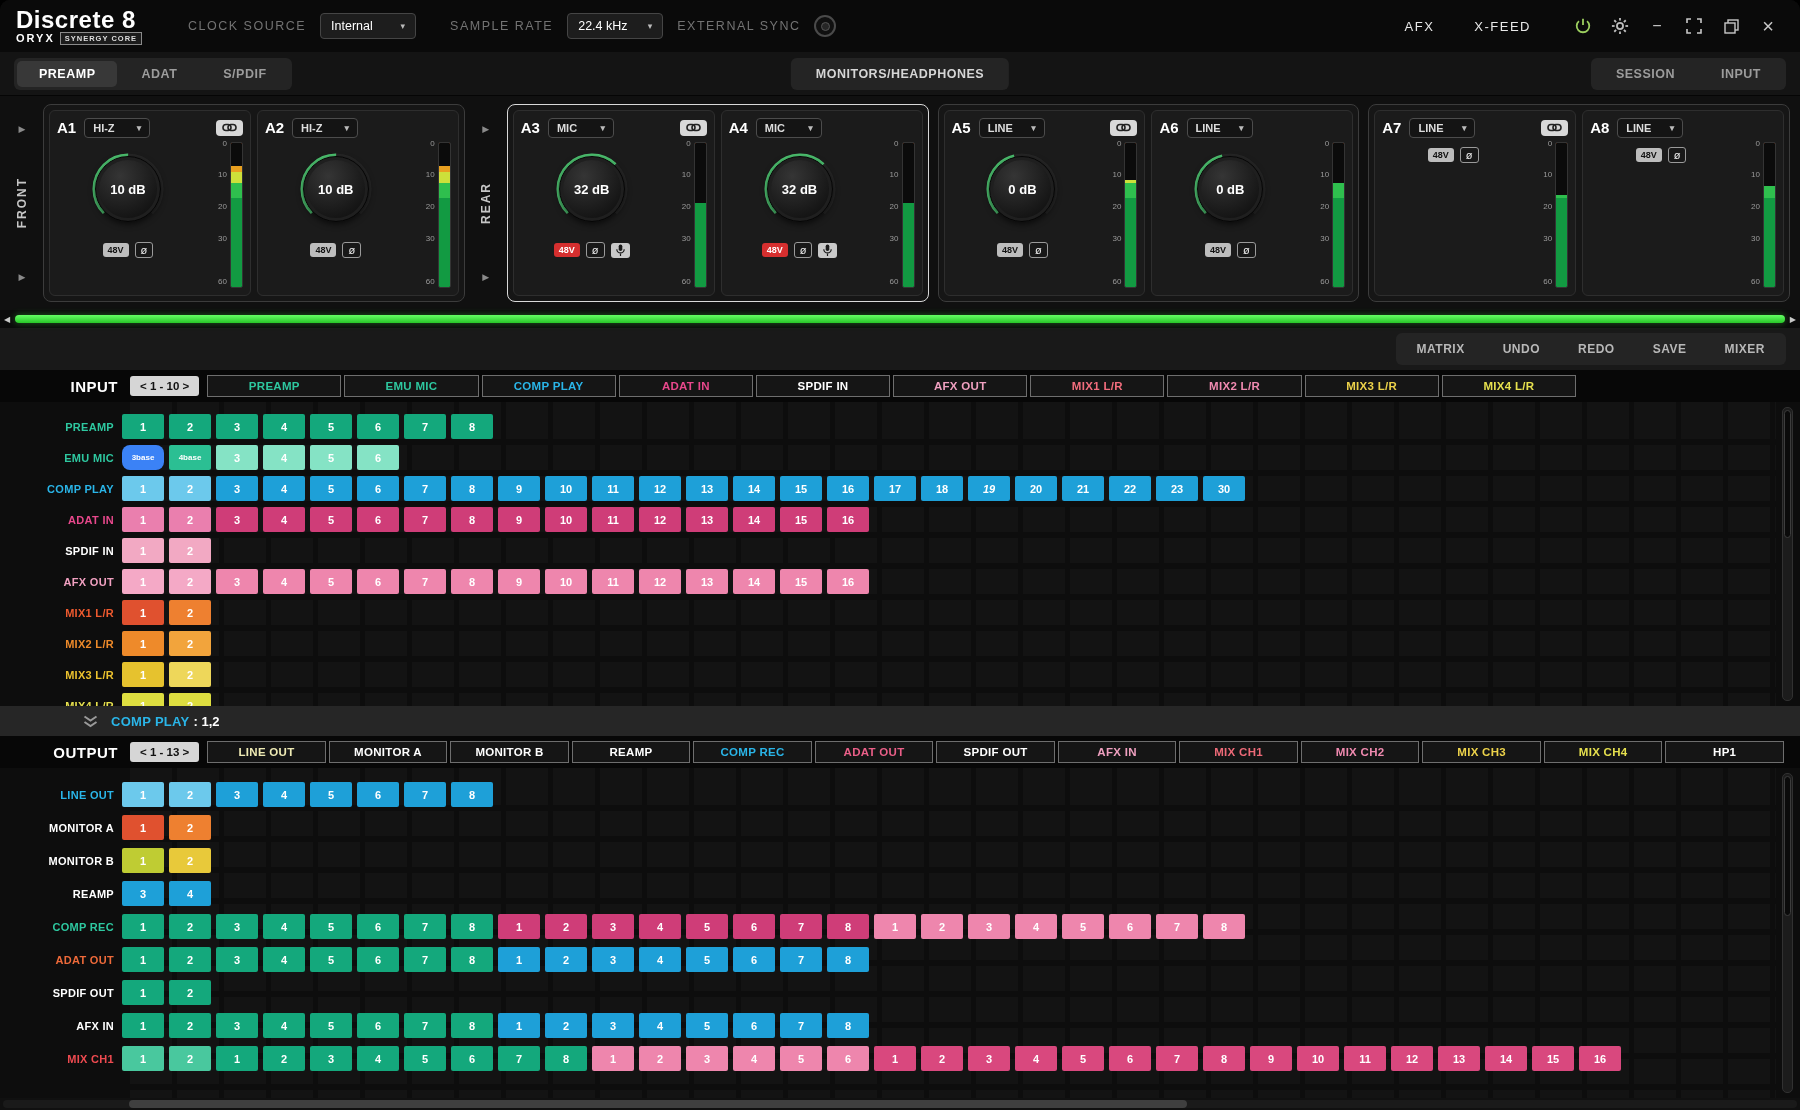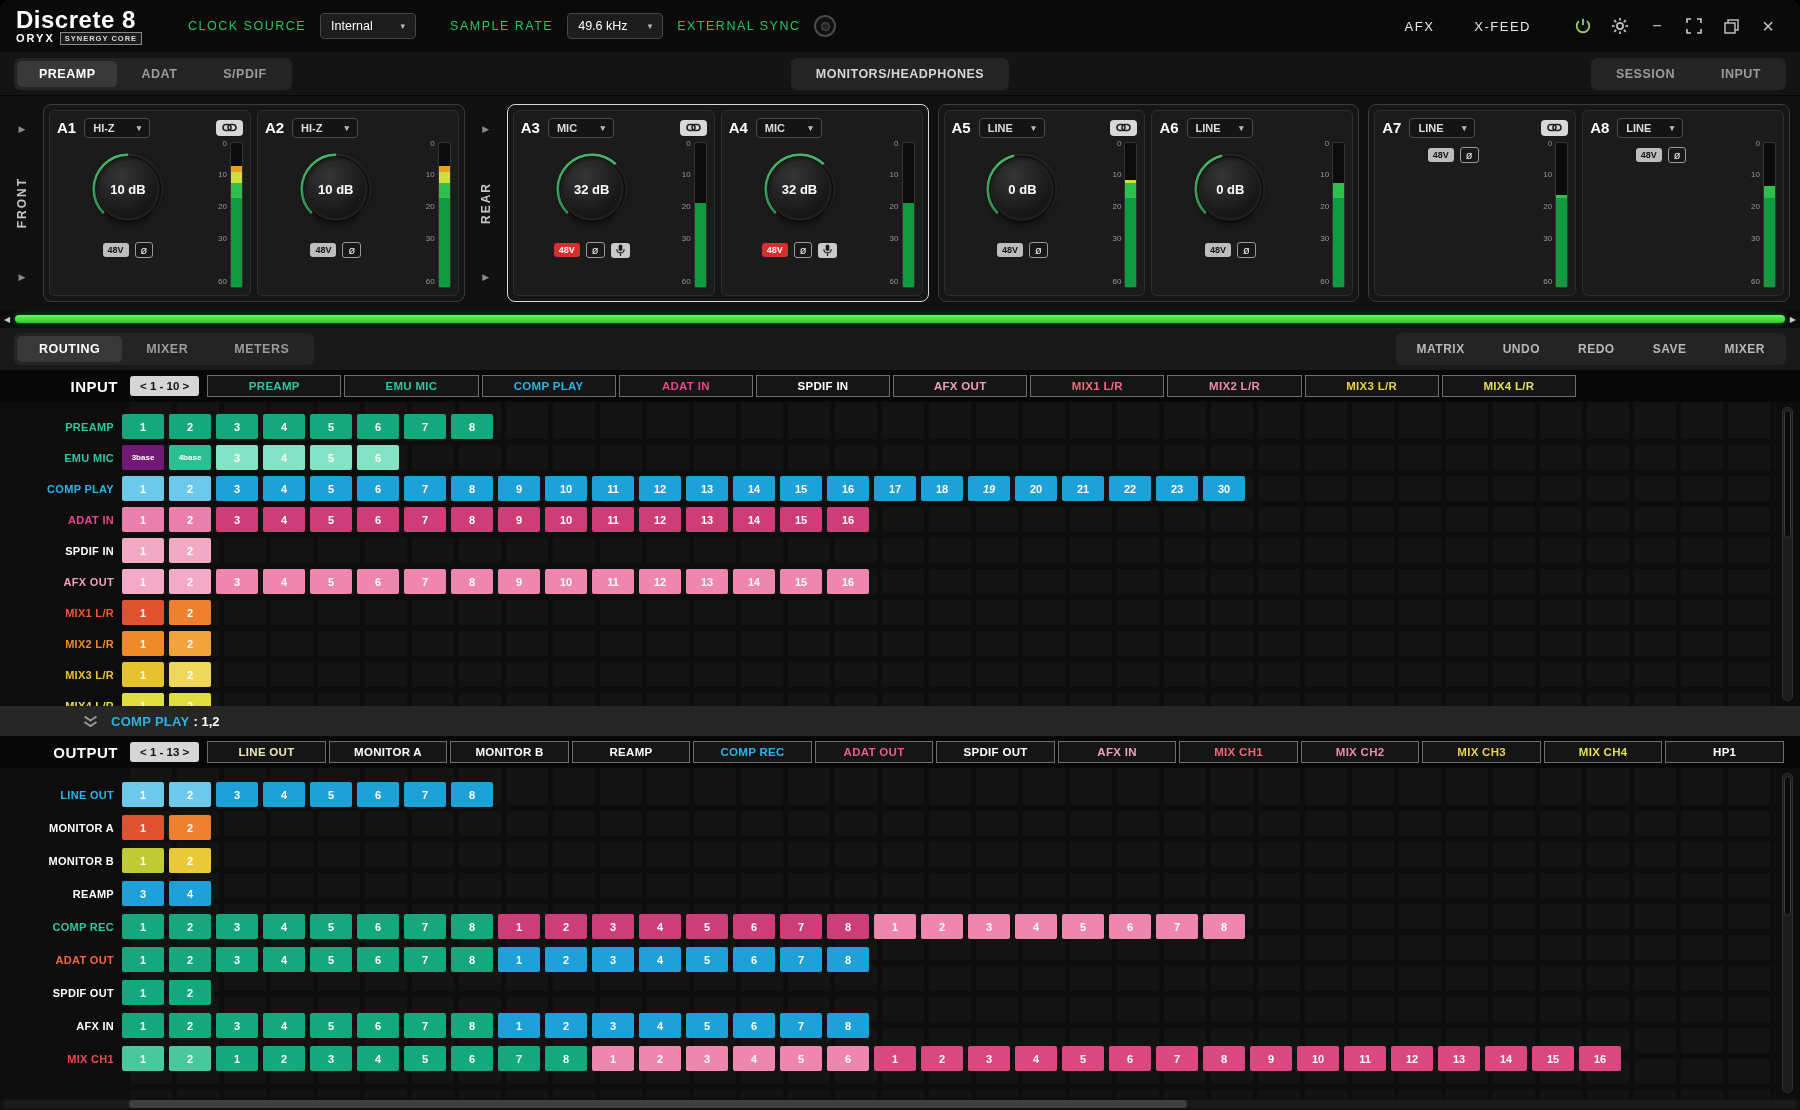--- a/index.html
+++ b/index.html
@@ -9,21 +9,21 @@
 
   
   .topbar{height:52px;background:#0a0a0a;display:flex;align-items:center;padding:0 16px;flex:0 0 auto}
   .brand{display:flex;flex-direction:column;justify-content:center}
   .brand-main{font-size:24px;font-weight:bold;color:#fff;letter-spacing:.5px;line-height:24px}
   .brand-sub{display:flex;align-items:center;gap:5px;margin-top:0}
   .oryx{font-size:11px;font-weight:bold;letter-spacing:2px;color:#fff}
   .badge{font-size:7.5px;color:#ddd;border:1px solid #8a8a8a;background:#1c1c1c;padding:1px 4px;letter-spacing:1px;font-weight:bold}
   .hgroup{display:flex;align-items:center;gap:14px}
   .g-clock{margin-left:46px}.g-rate{margin-left:34px}.g-sync{margin-left:14px}
-  .hlabel{font-size:12.5px;color:#22c55e;letter-spacing:1.5px}
+  .hlabel{font-size:12.5px;color:#737373;letter-spacing:1.5px}
   .hselect{background:#1d1d1d;border:1px solid #454545;border-radius:4px;color:#fff;font-size:12.5px;
            padding:5px 10px;display:flex;align-items:center;justify-content:space-between;min-width:96px;cursor:pointer}
   .car{font-size:9px;color:#bbb;margin-left:10px}
   .sync-led{width:22px;height:22px;border-radius:50%;border:2px solid #4a4a4a;background:#101010;display:flex;align-items:center;justify-content:center}
   .sync-dot{width:9px;height:9px;border-radius:50%;background:#262626;border:1px solid #555}
   .htext{color:#e8e8e8;font-size:13px;letter-spacing:1.5px;cursor:pointer}
   .afx{margin-left:auto}.xfeed{margin-left:40px}
   .winicons{display:flex;align-items:center;gap:17px;margin-left:42px;padding-right:6px}
   .wi{width:20px;height:20px;display:flex;align-items:center;justify-content:center;color:#c8c8c8;cursor:pointer}
   .wi.minim{font-size:16px;line-height:20px}
@@ -138,21 +138,21 @@
       <span class="hlabel">CLOCK SOURCE</span>
       <div class="hselect">
         <span>Internal</span>
         <span class="car">▾</span>
       </div>
     </div>
 
     <div class="hgroup g-rate">
       <span class="hlabel">SAMPLE RATE</span>
       <div class="hselect">
-        <span>49.6 kHz</span>
+        <span>22.4 kHz</span>
         <span class="car">▾</span>
       </div>
     </div>
 
     <div class="hgroup g-sync">
       <span class="hlabel">EXTERNAL SYNC</span>
       <div class="sync-led">
         <div class="sync-dot"></div>
       </div>
     </div>
@@ -582,25 +582,20 @@
 
   <div class="hscroll green">
     <span class="harr">◀</span>
     <div class="htrack">
       <div class="hthumb"></div>
     </div>
     <span class="harr">▶</span>
   </div>
 
   <nav class="routingbar">
-    <div class="pill" id="routing-left">
-        <div class="ttab sel">ROUTING</div>
-        <div class="ttab">MIXER</div>
-        <div class="ttab">METERS</div>
-      </div>
     <div style="flex:1"></div>
     <div class="pill" id="routing-right">
         <div class="rbtn">MATRIX</div>
         <div class="rbtn">UNDO</div>
         <div class="rbtn">REDO</div>
         <div class="rbtn">SAVE</div>
         <div class="rbtn">MIXER</div>
       </div>
   </nav>
 
@@ -633,21 +628,21 @@
               <div class="cell" style="background: rgb(20, 168, 124);">4</div>
               <div class="cell" style="background: rgb(20, 168, 124);">5</div>
               <div class="cell" style="background: rgb(20, 168, 124);">6</div>
               <div class="cell" style="background: rgb(20, 168, 124);">7</div>
               <div class="cell" style="background: rgb(20, 168, 124);">8</div>
             </div>
           </div>
           <div class="mrow">
             <div class="rlab" style="color: rgb(46, 200, 160);">EMU MIC</div>
             <div class="cells">
-              <div class="cell tiny" style="background: #701a75;">3base</div>
+              <div class="cell tiny" style="background: #3b82f6; border-radius: 8px;">3base</div>
               <div class="cell tiny" style="background: rgb(43, 191, 147);">4base</div>
               <div class="cell" style="background: rgb(133, 227, 197);">3</div>
               <div class="cell" style="background: rgb(133, 227, 197);">4</div>
               <div class="cell" style="background: rgb(133, 227, 197);">5</div>
               <div class="cell" style="background: rgb(133, 227, 197);">6</div>
             </div>
           </div>
           <div class="mrow">
             <div class="rlab" style="color: rgb(42, 181, 232);">COMP PLAY</div>
             <div class="cells">

